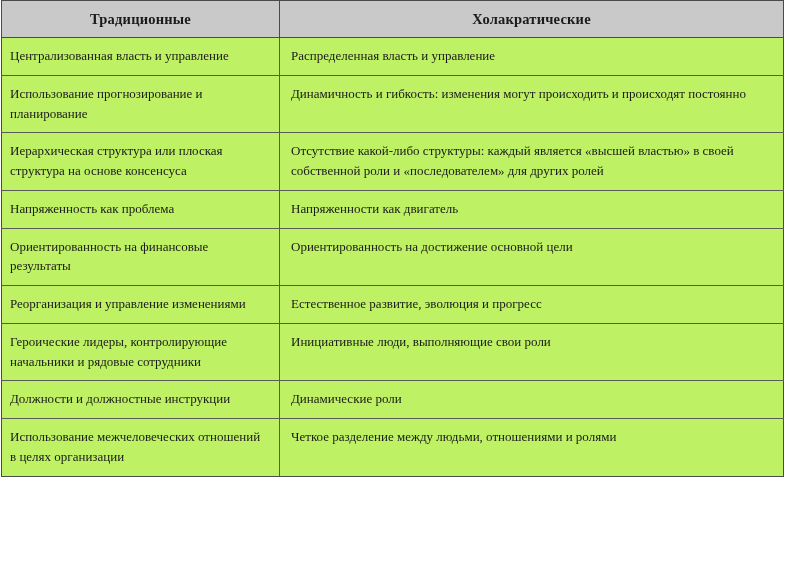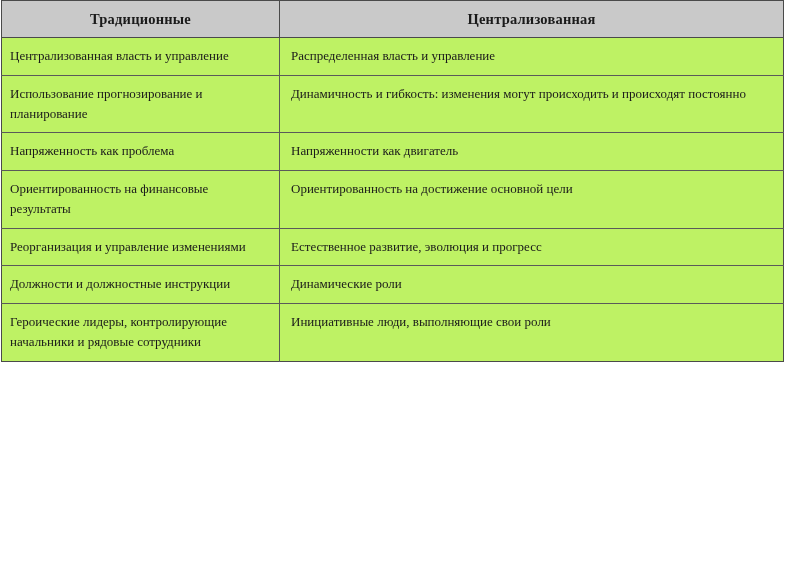--- a/index.html
+++ b/index.html
@@ -64,46 +64,54 @@
 <body>
 
 <table id="comparison-table">
   <colgroup>
     <col class="col-left">
     <col class="col-right">
   </colgroup>
   <thead>
     <tr>
       <th>Традиционные</th>
-      <th>Централизованная</th>
+      <th>Холакратические</th>
     </tr>
   </thead>
   <tbody>
     <tr>
       <td class="cell-left">Централизованная власть и управление</td>
       <td class="cell-right">Распределенная власть и управление</td>
     </tr>
     <tr>
       <td class="cell-left">Использование прогнозирование и планирование</td>
       <td class="cell-right">Динамичность и гибкость: изменения могут происходить и происходят постоянно</td>
+    </tr>
+    <tr>
+      <td class="cell-left">Иерархическая структура или плоская структура на основе консенсуса</td>
+      <td class="cell-right">Отсутствие какой-либо структуры: каждый является «высшей властью» в своей собственной роли и «последователем» для других ролей</td>
     </tr>
     <tr>
       <td class="cell-left">Напряженность как проблема</td>
       <td class="cell-right">Напряженности как двигатель</td>
     </tr>
     <tr>
       <td class="cell-left">Ориентированность на финансовые результаты</td>
       <td class="cell-right">Ориентированность на достижение основной цели</td>
     </tr>
     <tr>
       <td class="cell-left">Реорганизация и управление изменениями</td>
       <td class="cell-right">Естественное развитие, эволюция и прогресс</td>
     </tr>
     <tr>
+      <td class="cell-left">Героические лидеры, контролирующие начальники и рядовые сотрудники</td>
+      <td class="cell-right">Инициативные люди, выполняющие свои роли</td>
+    </tr>
+    <tr>
       <td class="cell-left">Должности и должностные инструкции</td>
       <td class="cell-right">Динамические роли</td>
     </tr>
     <tr>
-      <td class="cell-left">Героические лидеры, контролирующие начальники и рядовые сотрудники</td>
-      <td class="cell-right">Инициативные люди, выполняющие свои роли</td>
+      <td class="cell-left">Использование межчеловеческих отношений в целях организации</td>
+      <td class="cell-right">Четкое разделение между людьми, отношениями и ролями</td>
     </tr>
   </tbody>
 </table>
 
 </body></html>

